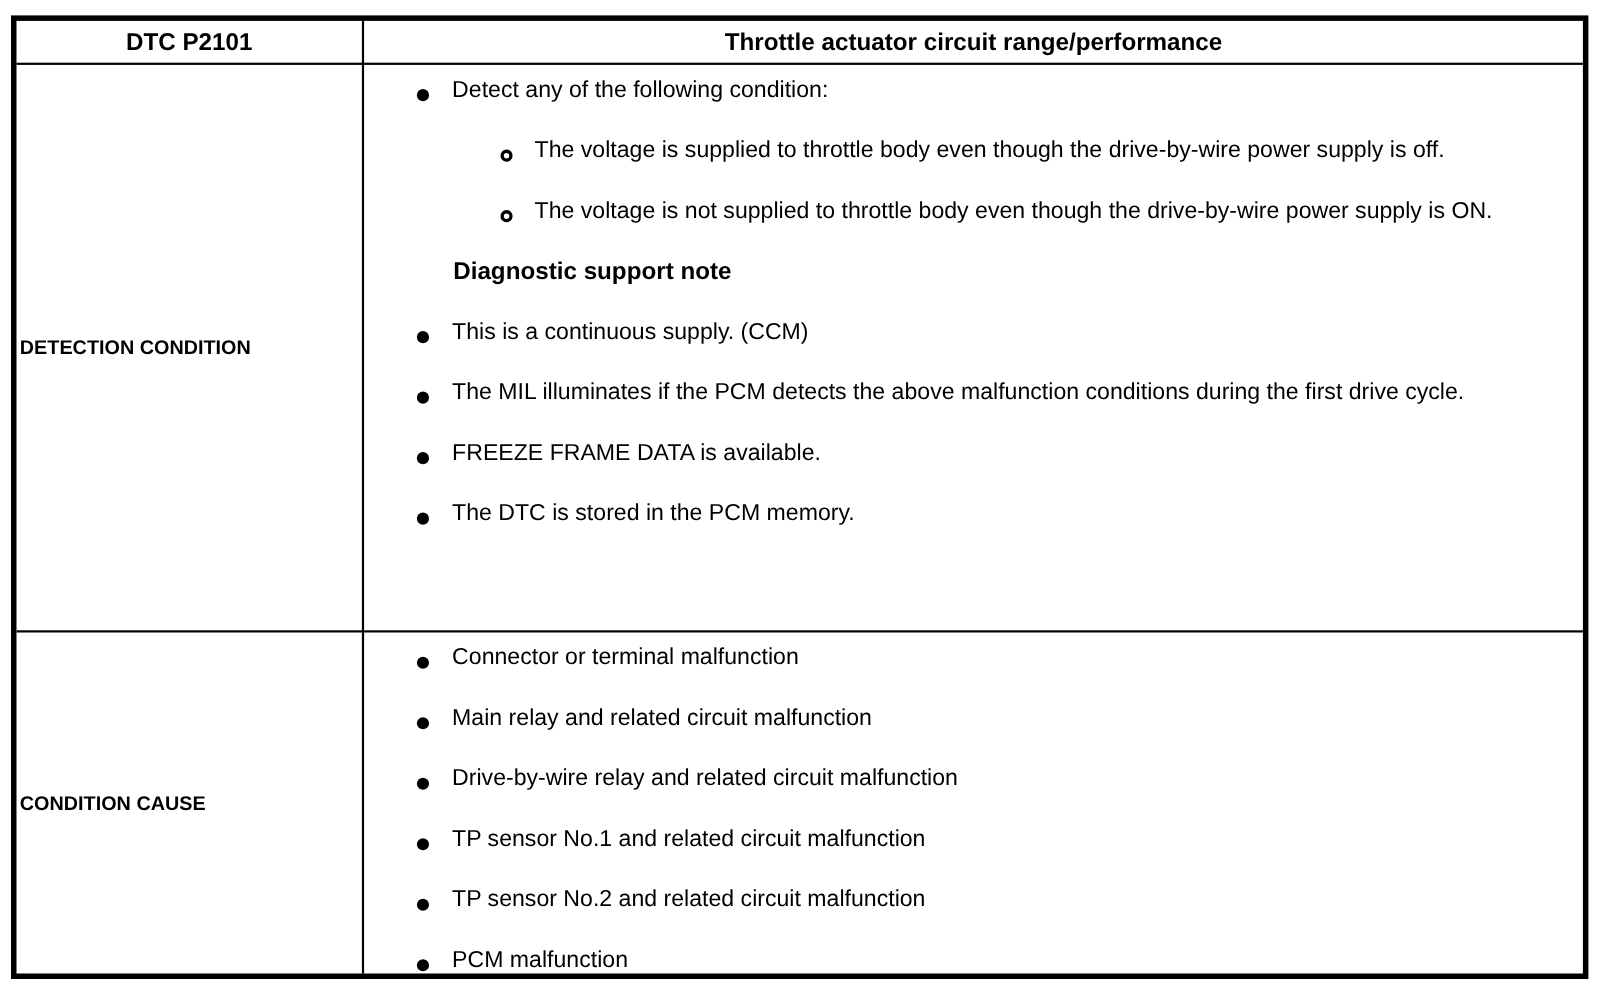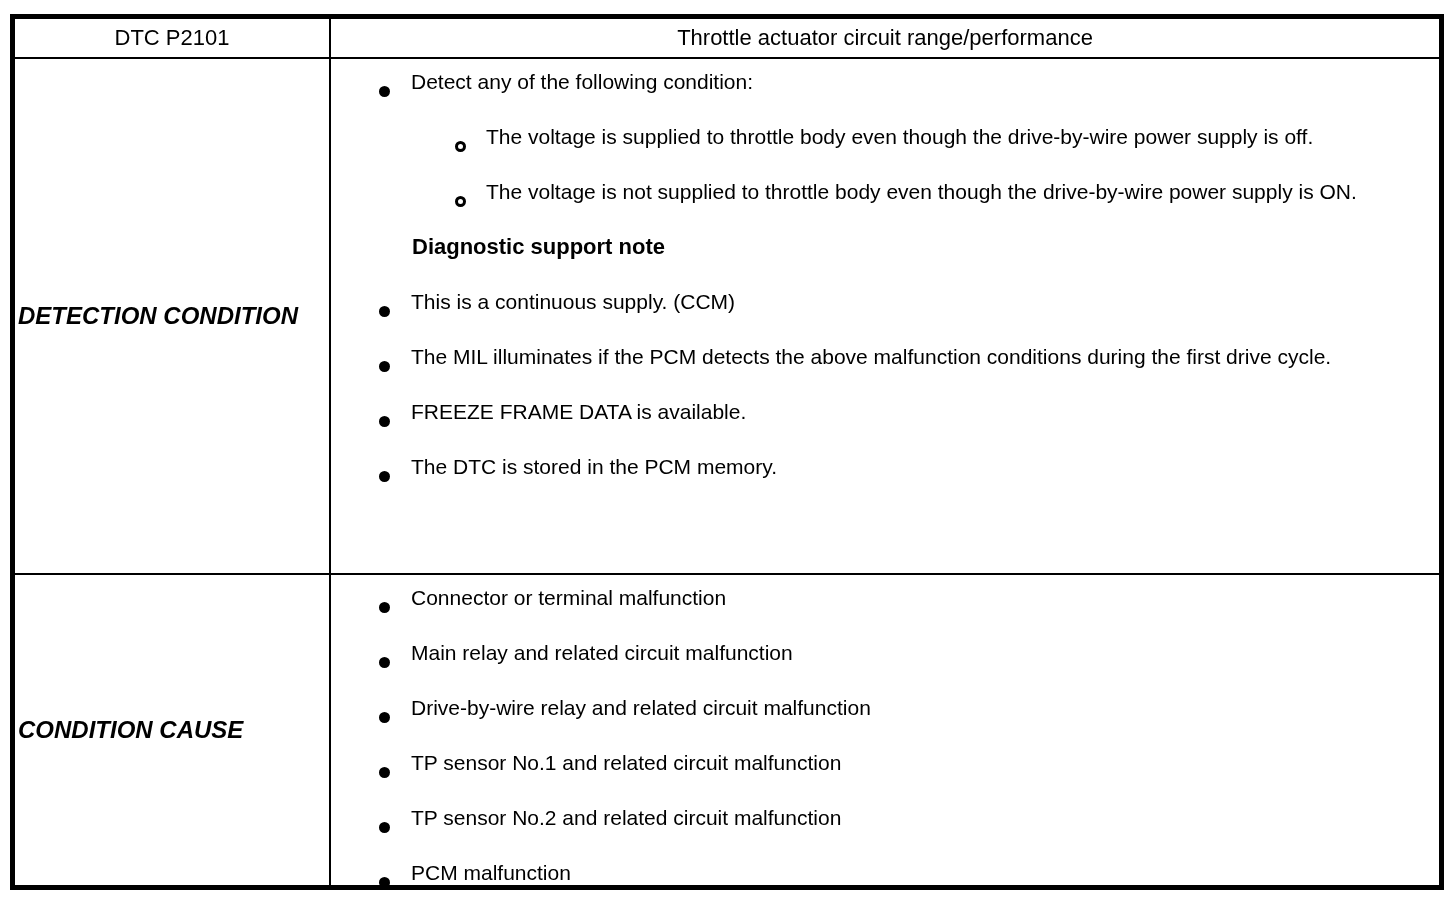--- a/index.html
+++ b/index.html
@@ -24,42 +24,41 @@
     height: 866px;  
     border: 5px solid #000000;
     display: grid;
     grid-template-columns: 316px 1fr;
     grid-template-rows: 40px 516px 1fr;
     background: #ffffff;
   }
   .cell { box-sizing: border-box; overflow: hidden; }
   .col-left  { border-right: 2px solid #000000; }
   .hdr-cell  { border-bottom: 2px solid #000000; display: flex; align-items: center; justify-content: center; }
-  .hdr-text  { font-weight: normal; font-size: 22px; white-space: nowrap; }
+  .hdr-text  { font-weight: bold; font-size: 22px; white-space: nowrap; }
   .mid-row   { border-bottom: 2px solid #000000; }
   .label-cell {
     display: flex;
     align-items: center;
     padding-left: 3px;
   }
   .label-text {
     font-weight: bold;
-    font-size: 24px;
+    font-size: 18px;
     white-space: nowrap;
-    font-style: italic;
   }
   .content-cell {
     font-size: 21px;
     line-height: 31px;
   }
   .content-detection    { padding-top: 7px; }
   .content-possible     { padding-top: 7px; }
   .item {
     display: flex;
-    align-items: flex-end;
+    align-items: center;
     margin: 0 0 24px 0;
   }
   .item-l1 { padding-left: 48px; }
   .item-l2 { padding-left: 124px; }
   .marker {
     flex: 0 0 auto;
     width: 11px;
     height: 11px;
     margin-top: 10px;
     border-radius: 50%;

